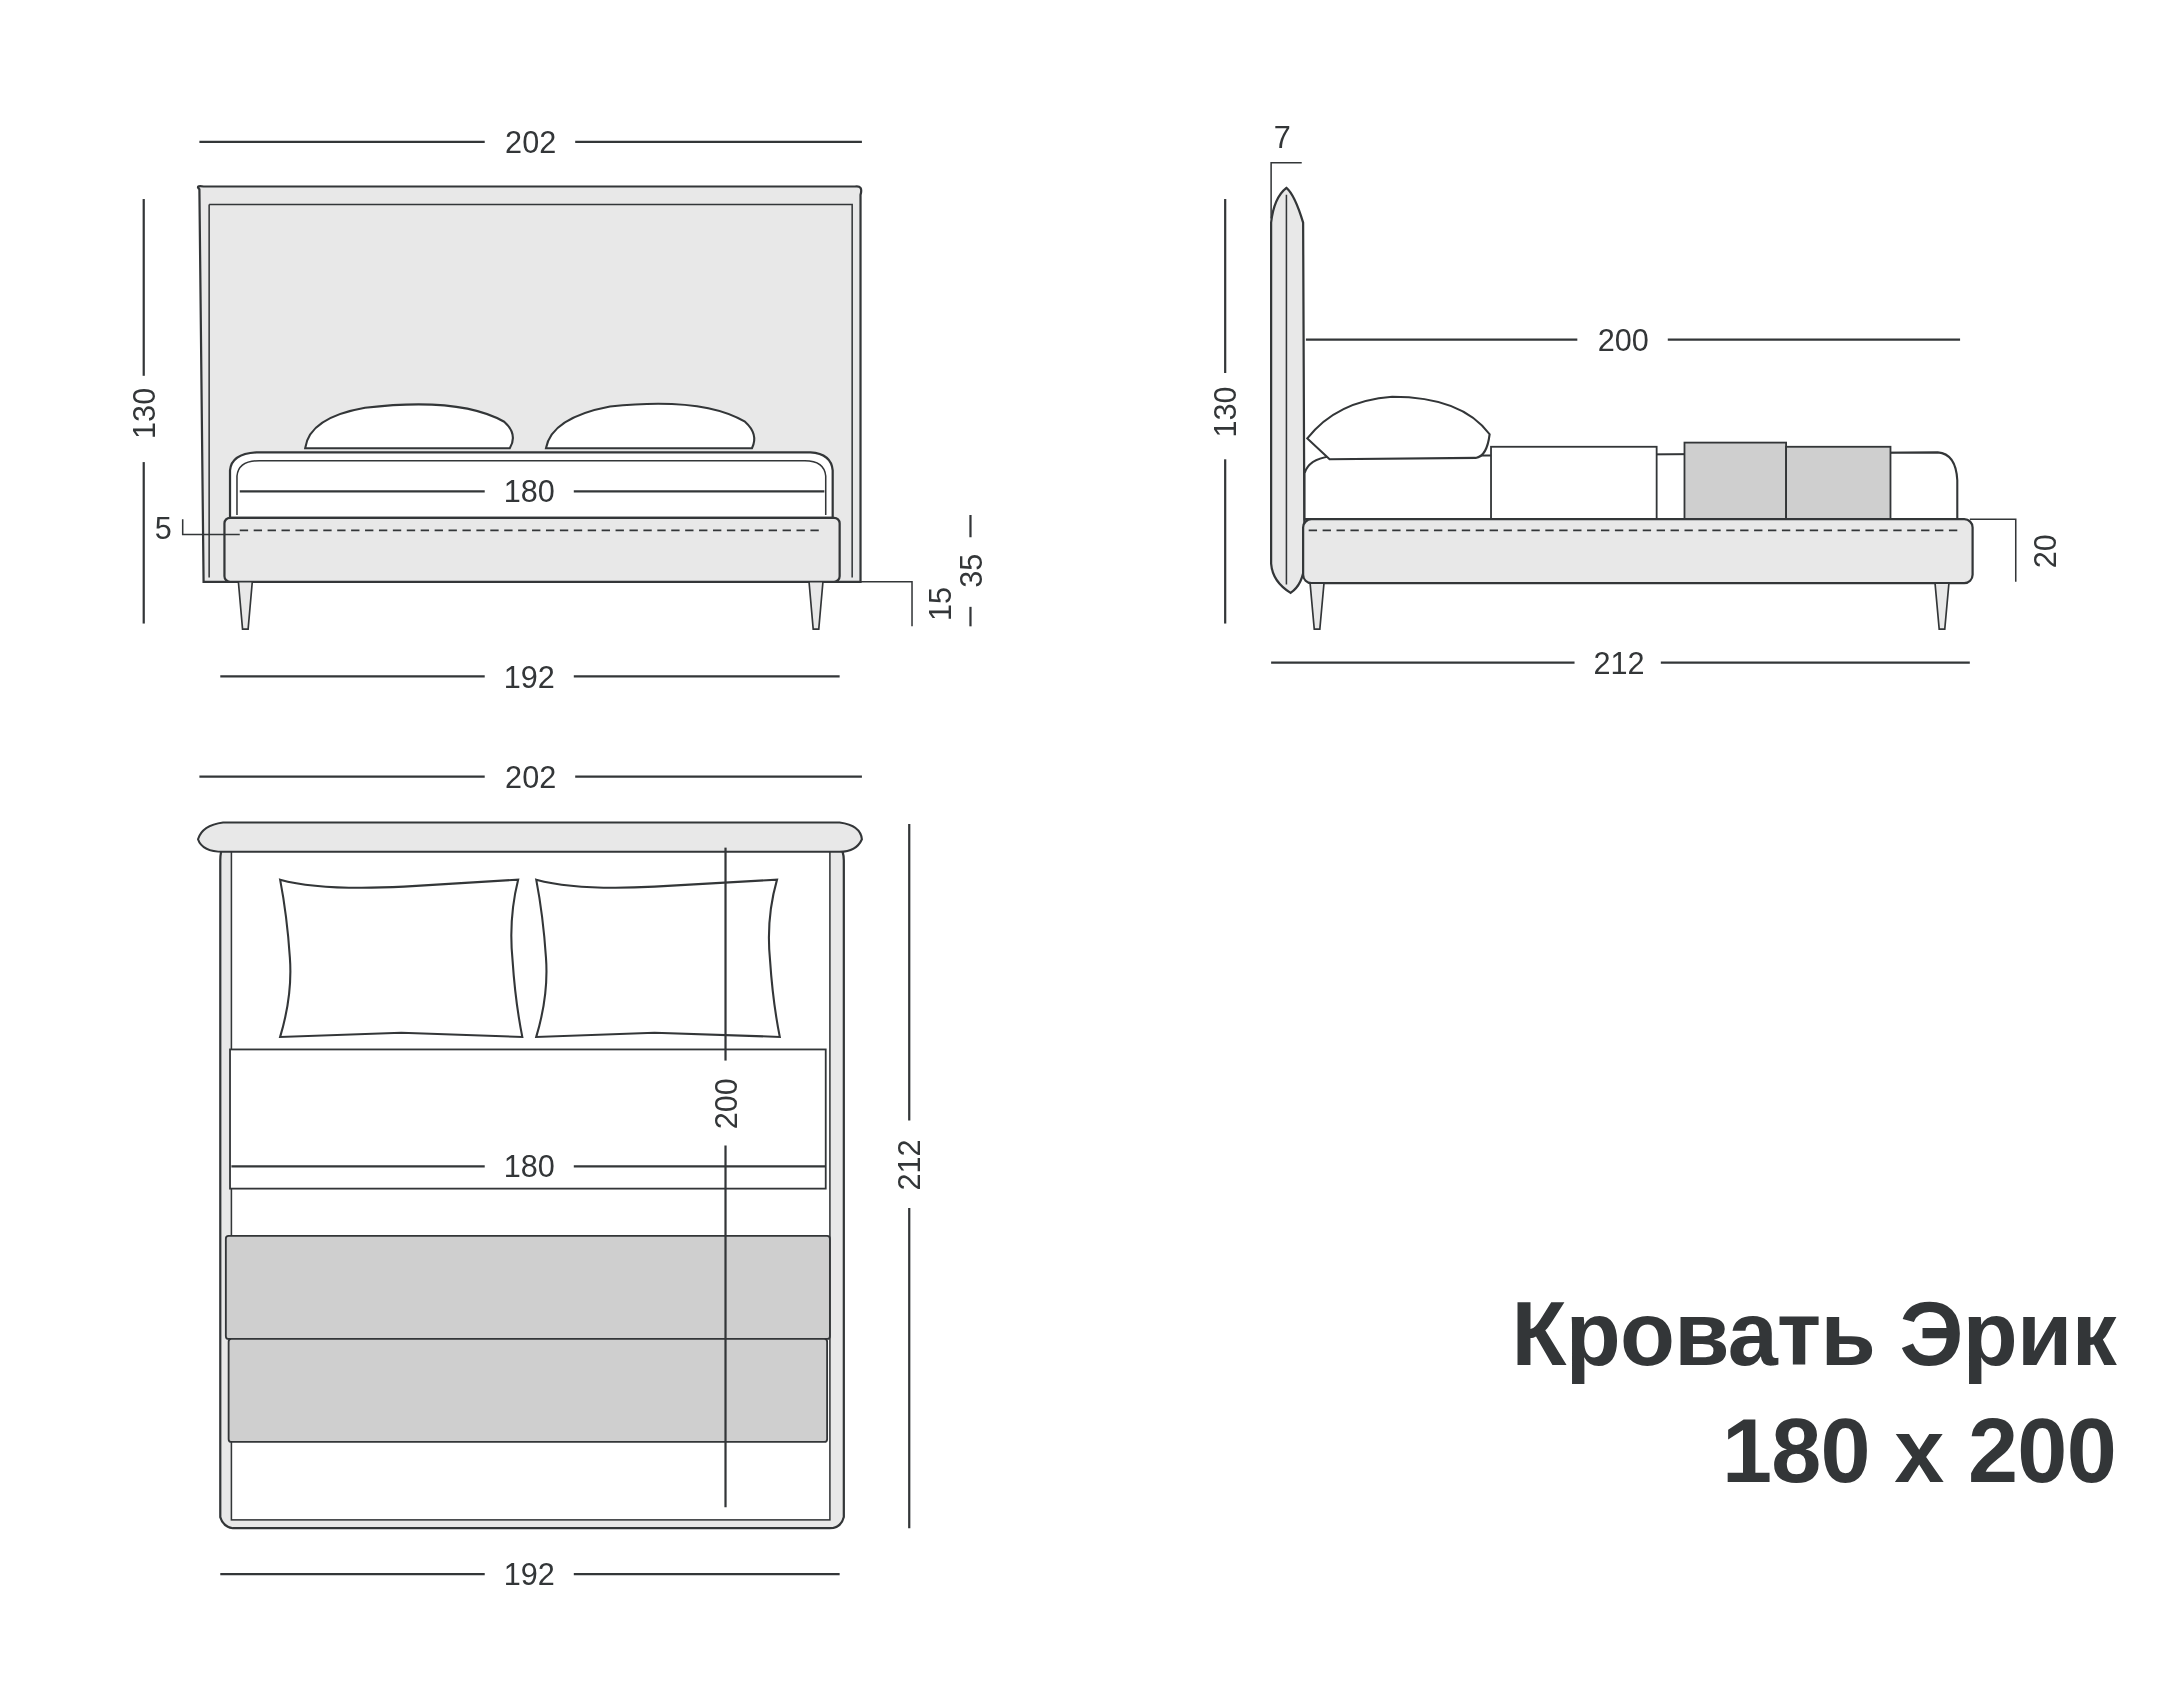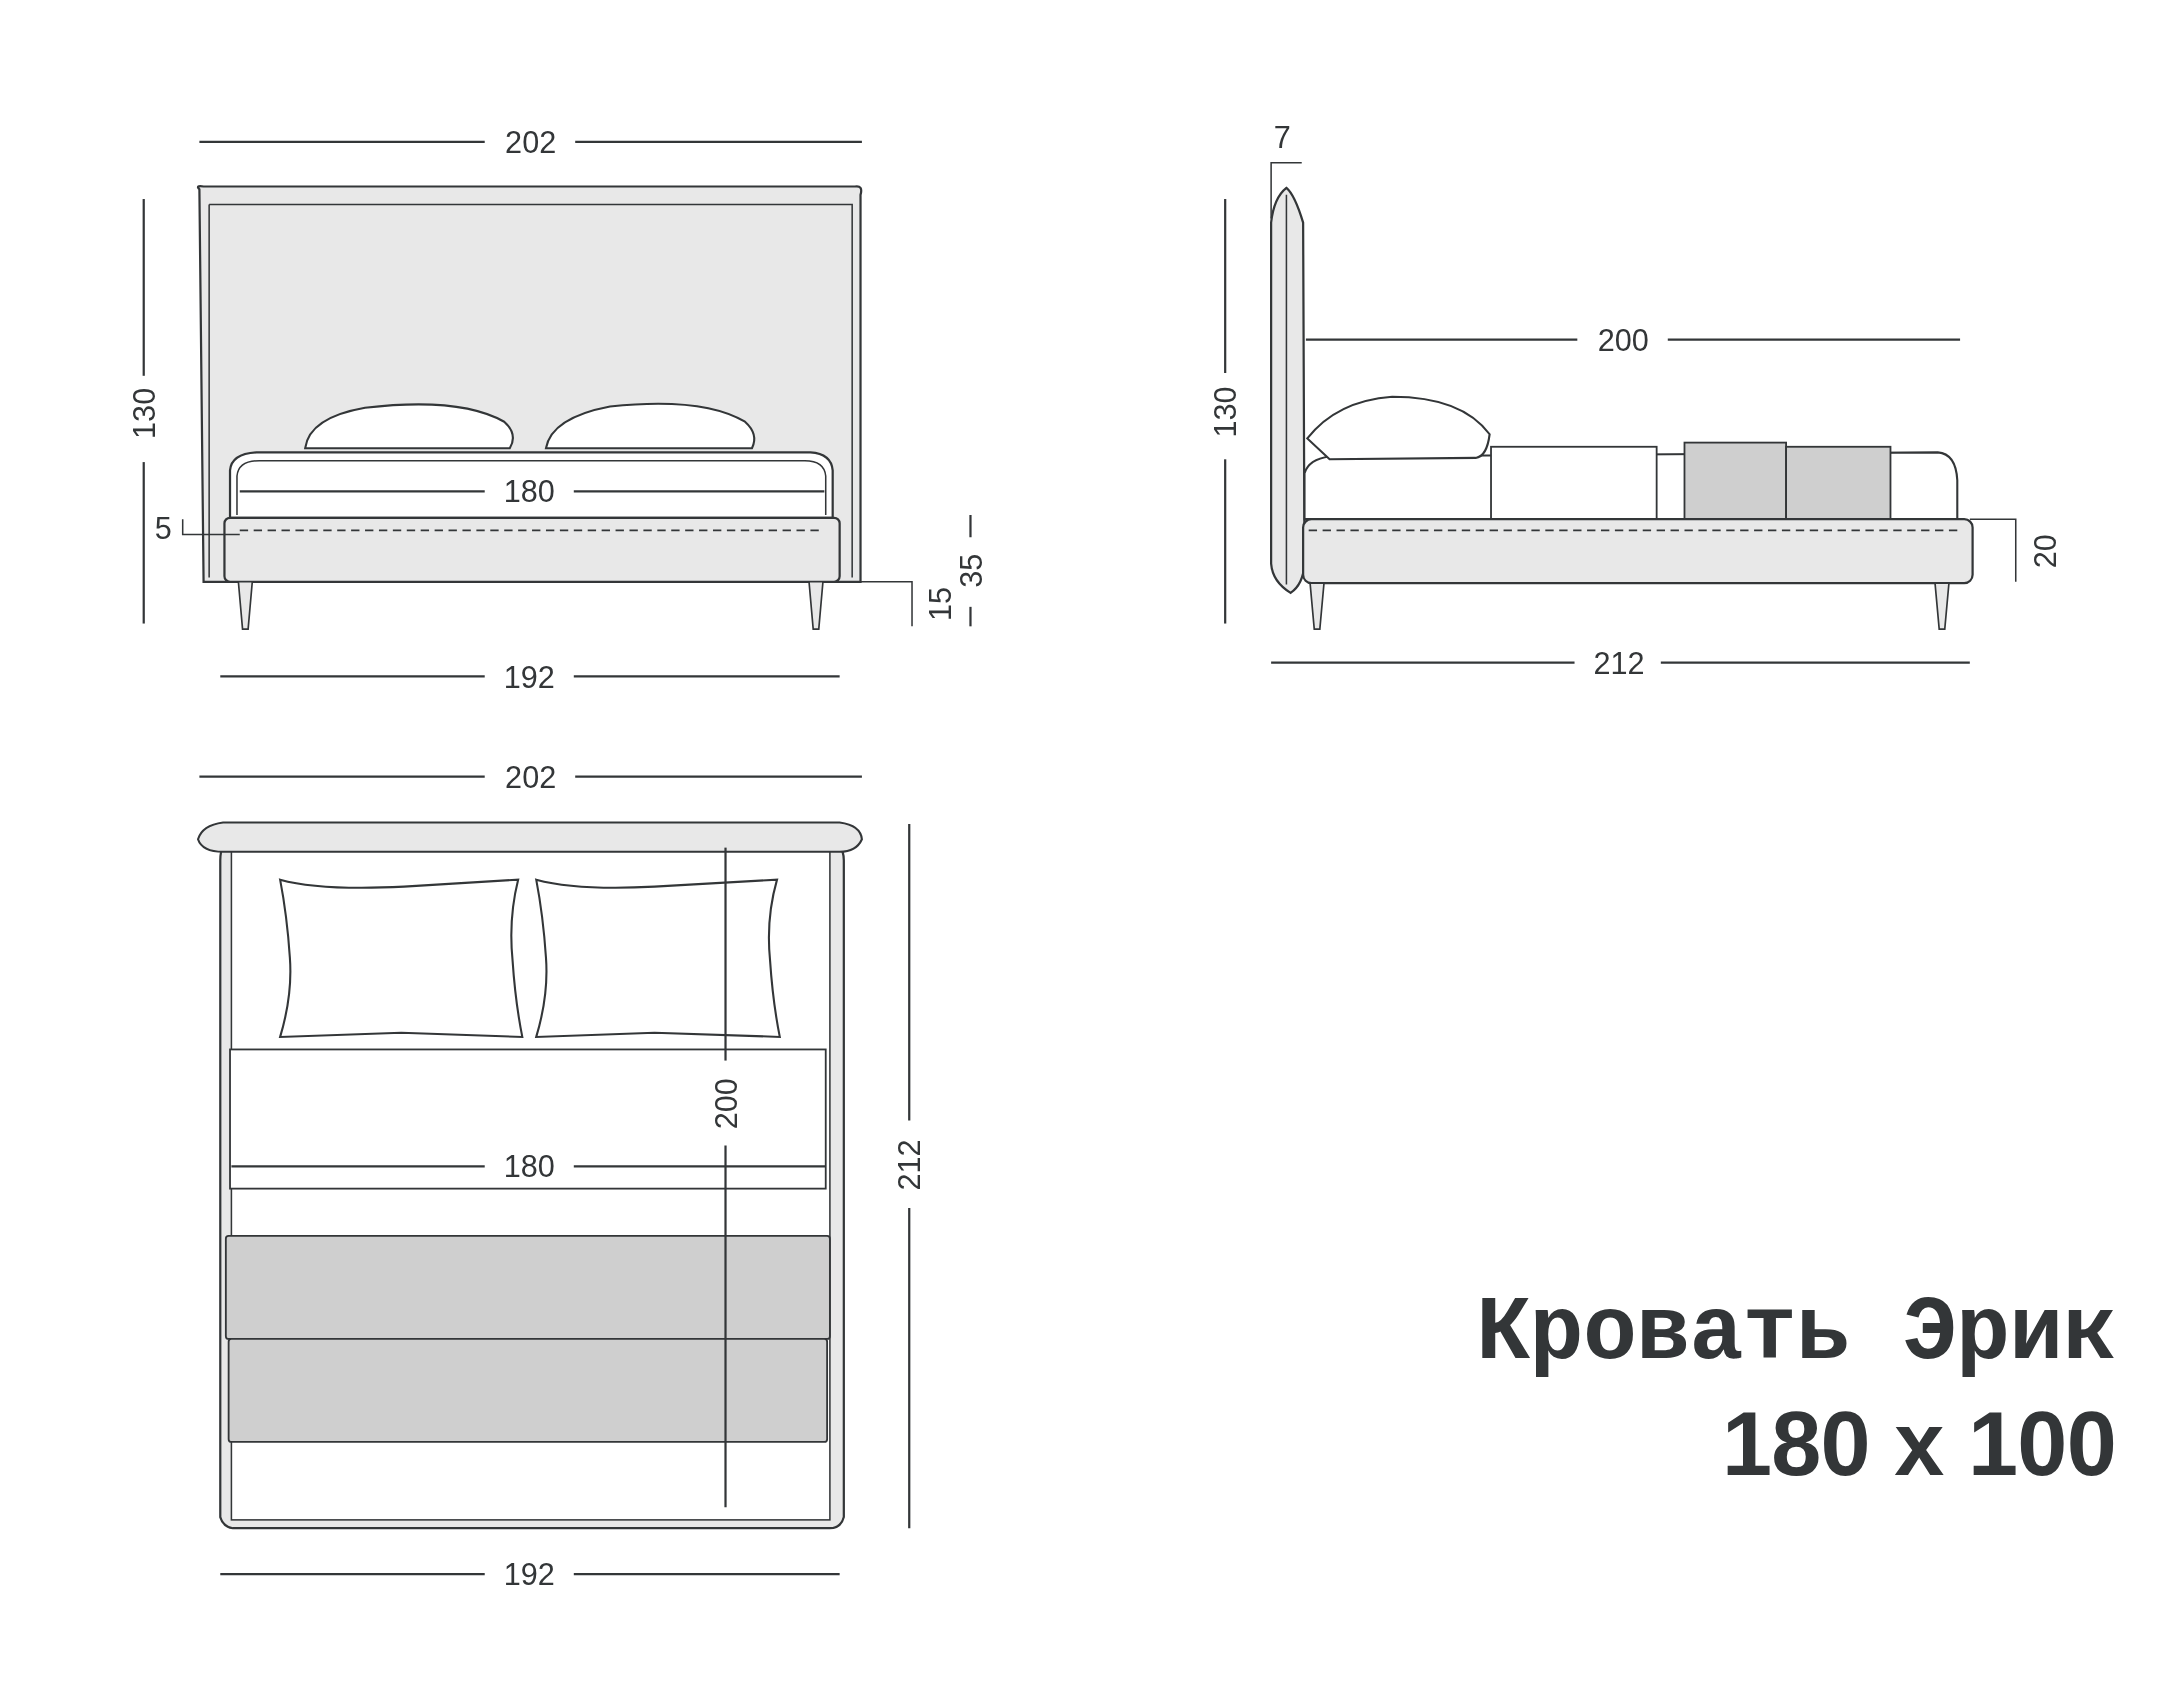--- a/index.html
+++ b/index.html
@@ -126,16 +126,16 @@
     <line class="ln" x1="653" y1="868" x2="653" y2="1098"></line>
     <text class="dim" transform="translate(661,837) rotate(-90)" text-anchor="middle">212</text>
 
     <line class="ln" x1="158" y1="1131" x2="348" y2="1131"></line>
     <line class="ln" x1="412" y1="1131" x2="603" y2="1131"></line>
     <text class="dim" x="380" y="1139" text-anchor="middle">192</text>
   </g>
 </svg>
 
 <div class="title" style="top:1289px;">
-  <div style="margin-bottom:20px;font-family:Liberation Mono, monospace;">Кровать Эрик</div>
-  <div>180 x 100</div>
+  <div style="margin-bottom:27px;">Кровать Эрик</div>
+  <div>180 x 200</div>
 </div>
 
 
 </body></html>

